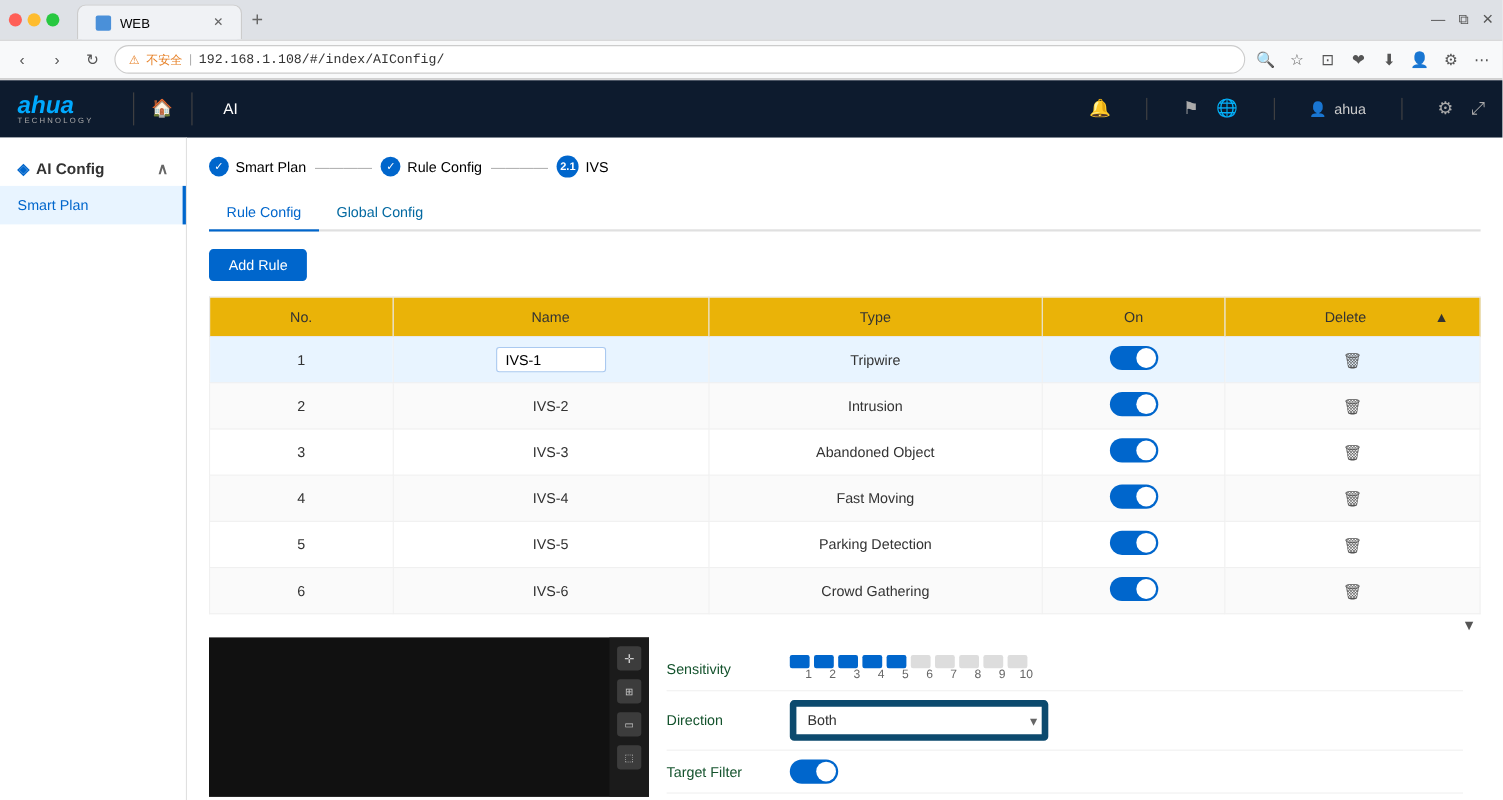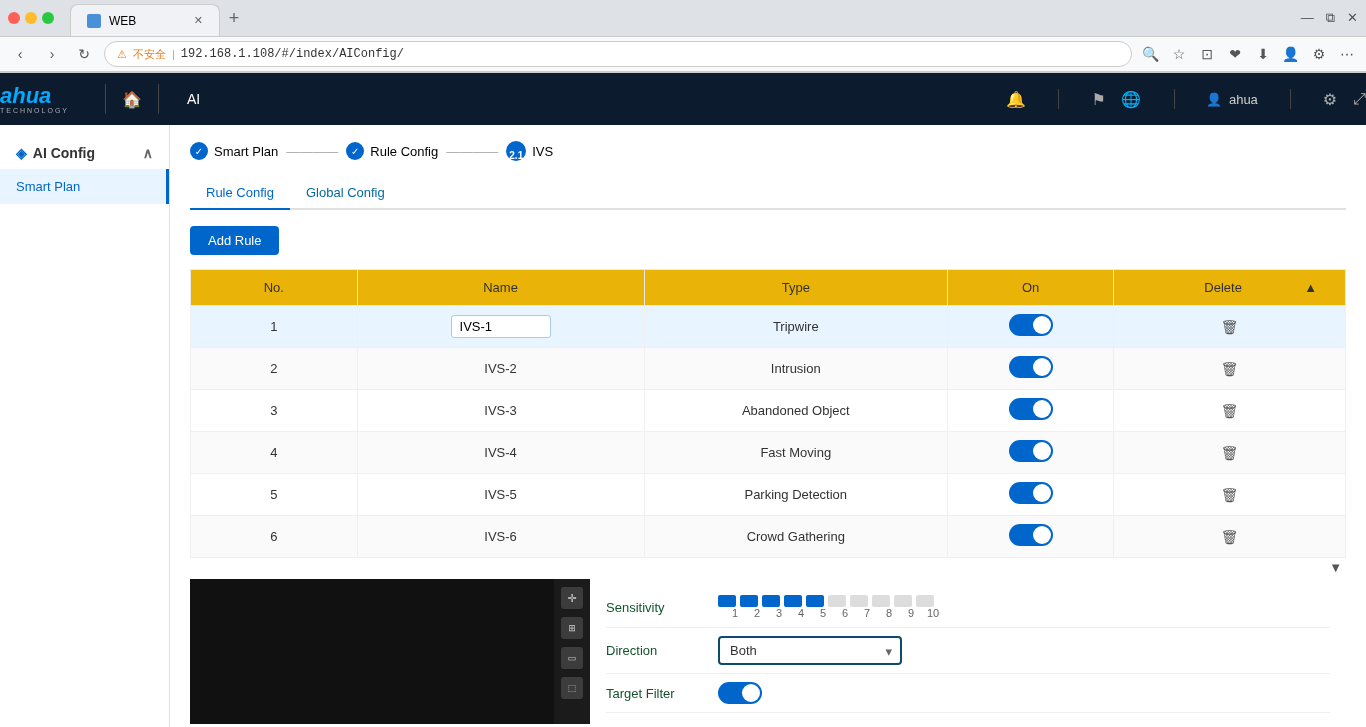--- a/index.html
+++ b/index.html
@@ -85,21 +85,21 @@
 
     
     .app { height: calc(727px - 72px); display: flex; flex-direction: column; }
 
     
     .app-header {
       background: #0d1b2e;
       height: 52px;
       display: flex;
       align-items: center;
-      padding: 0 0;
+      padding: 0 16px;
       color: white;
     }
     .logo-area {
       display: flex; align-items: center; gap: 8px;
       margin-right: 20px;
     }
     .header-divider { width: 1px; height: 30px; background: #444; margin: 0 16px; }
     .header-nav-item {
       color: #ccc;
       font-size: 14px;
@@ -172,21 +172,21 @@
       width: 18px; height: 18px;
       background: #0066cc;
       border-radius: 50%;
       display: flex; align-items: center; justify-content: center;
       color: white; font-size: 10px;
     }
     .breadcrumb-num {
       width: 20px; height: 20px;
       background: #0066cc;
       border-radius: 50%;
-      display: flex; align-items: flex-end; justify-content: center;
+      display: flex; align-items: center; justify-content: center;
       color: white; font-size: 11px;
       font-weight: bold;
     }
     .breadcrumb-line { color: #aaa; }
 
     
     .tabs {
       display: flex;
       border-bottom: 2px solid #e0e0e0;
       margin-bottom: 16px;
@@ -346,29 +346,29 @@
     .sens-numbers {
       display: flex;
       gap: 4px;
       margin-left: 8px;
       font-size: 11px;
       color: #666;
     }
     .sens-num { width: 18px; text-align: center; }
 
     .direction-select {
-      border: 2px solid #0c4a6e;
+      border: 6px solid #0c4a6e;
       border-radius: 4px;
       padding: 5px 30px 5px 10px;
       font-size: 13px;
       color: #333;
       background: white;
       cursor: pointer;
       appearance: none;
-      width: 184px;
+      width: 235px;
       position: relative;
     }
     .select-wrapper {
       position: relative;
       display: inline-block;
     }
     .select-wrapper::after {
       content: '▾';
       position: absolute;
       right: 10px;

